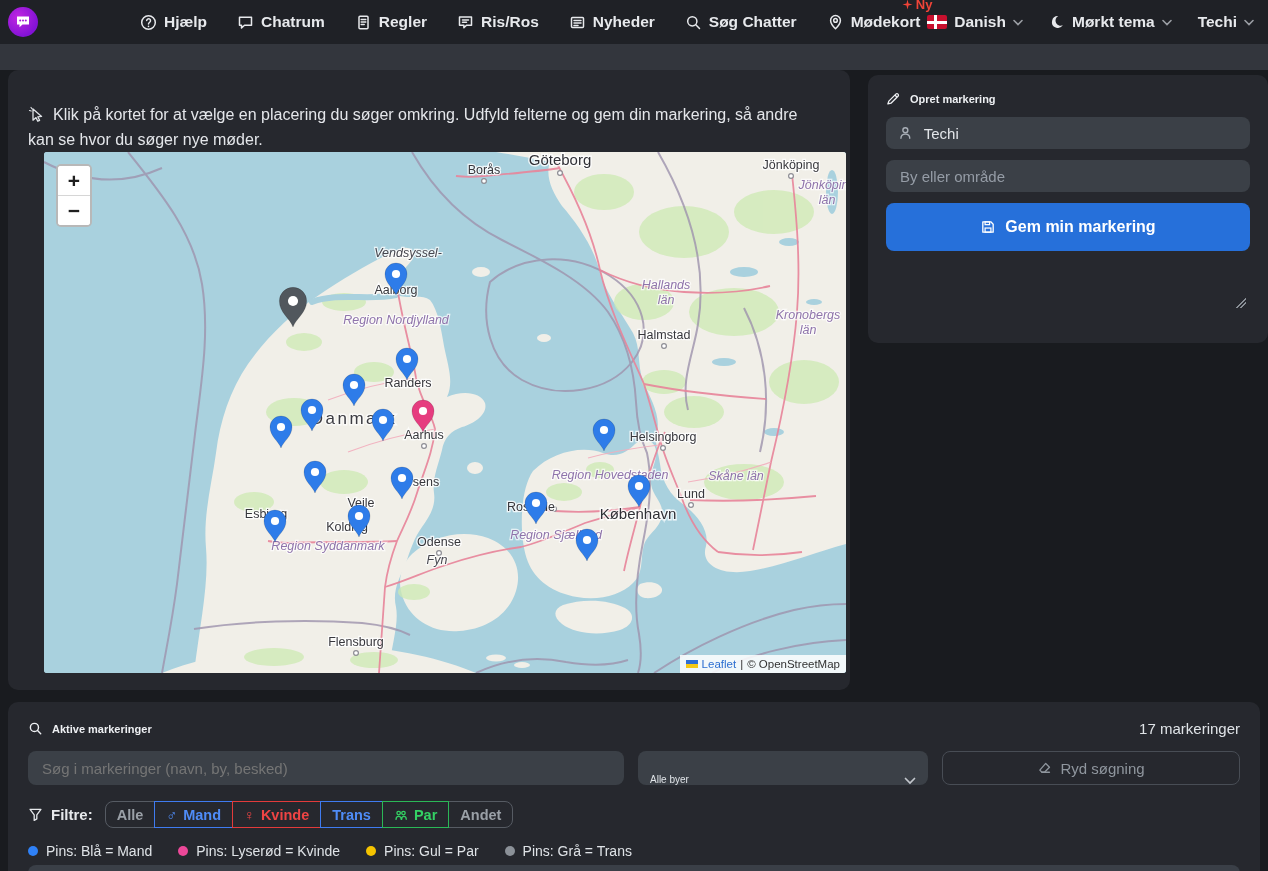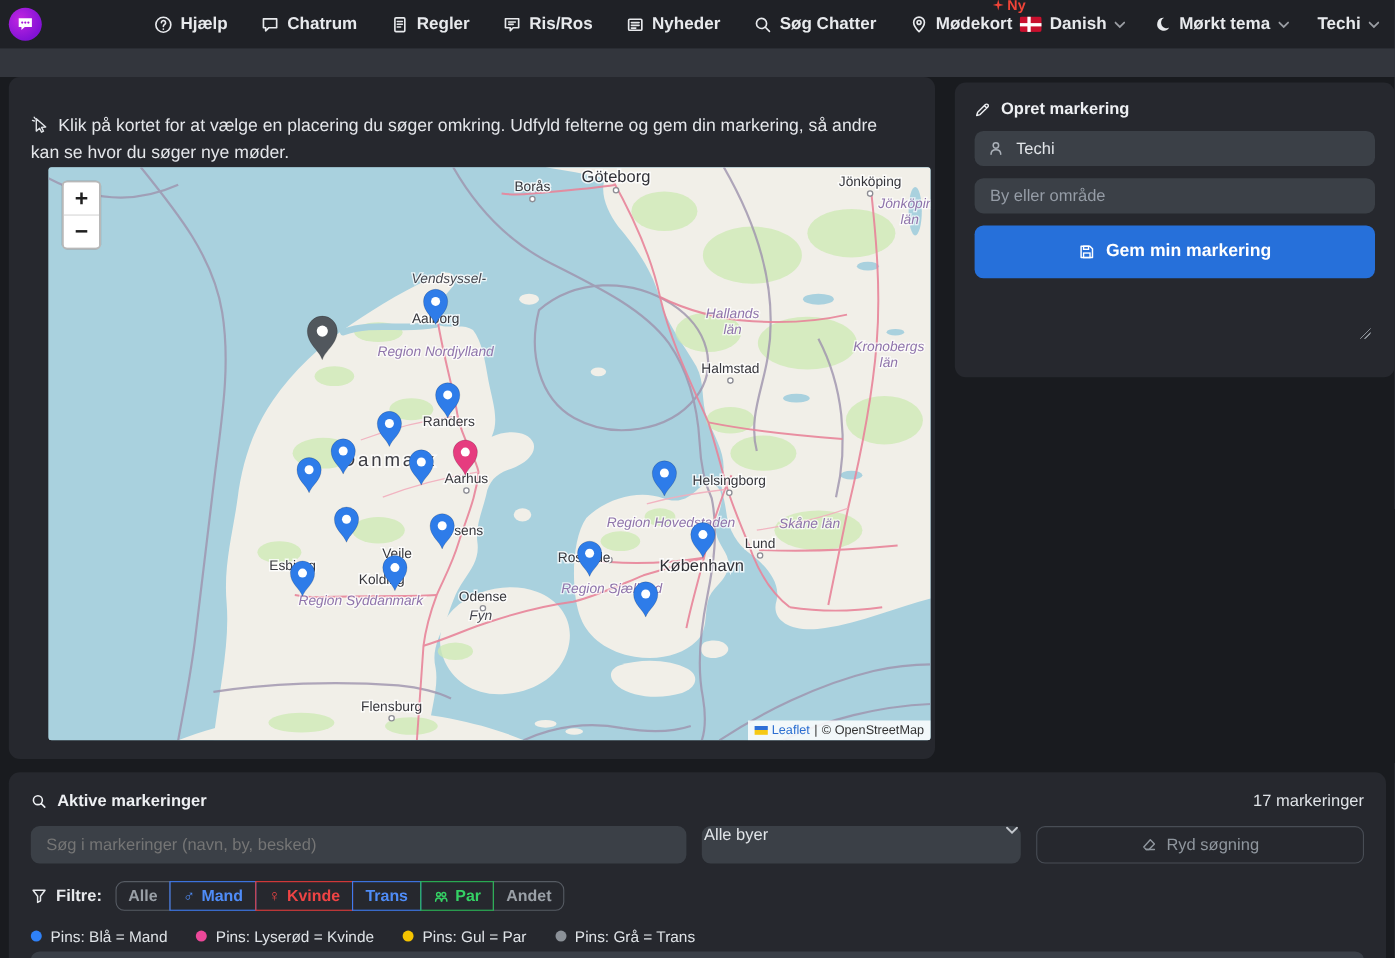--- a/index.html
+++ b/index.html
@@ -48,42 +48,42 @@
   .zoomctl{position:absolute;left:12px;top:12px;width:32px;background:#fff;border:2px solid rgba(0,0,0,.28);
            border-radius:5px;overflow:hidden;z-index:3;}
   .zoombtn{height:29px;display:flex;align-items:center;justify-content:center;font-size:21px;
            font-weight:700;color:#1f1f1f;cursor:pointer;background:#fff;}
   .zoombtn + .zoombtn{border-top:1px solid #d6d6d6;}
   .attrib{position:absolute;right:0;bottom:0;height:18px;background:rgba(255,255,255,.85);
           display:flex;align-items:center;gap:4px;padding:0 6px;font-size:11.5px;color:#333;z-index:3;}
   .attrib .lflt{color:#2d6fd1;}
   .uaflag{width:12px;height:8px;background:linear-gradient(#2f6fd6 50%,#f6c915 50%);display:inline-block;}
   
-  .panel-title{display:flex;align-items:center;gap:9px;color:#eef0f3;font-size:15px;font-weight:700;}
+  .panel-title{display:flex;align-items:center;gap:9px;color:#eef0f3;font-size:11px;font-weight:700;}
   .field{margin-top:11px;display:flex;align-items:center;gap:9px;background:#3b4047;border:none;
          border-radius:8px;height:32px;padding:0 12px;width:100%;box-sizing:border-box;}
   .field input{background:transparent;border:none;outline:none;color:#e2e5e9;font-size:15px;width:100%;
          font-family:inherit;}
   .field input::placeholder,textarea::placeholder{color:#959ca6;opacity:1;}
   textarea.msg{margin-top:11px;width:100%;height:72px;background:#3b4047;border:none;border-radius:8px;
          color:#e2e5e9;font-size:15px;padding:10px 12px;box-sizing:border-box;resize:none;font-family:inherit;}
   .resize-grip{position:absolute;right:22px;top:223px;width:10px;height:10px;pointer-events:none;
          background:linear-gradient(135deg,transparent 50%,#8a9097 50%,#8a9097 57%,transparent 57%,transparent 70%,#8a9097 70%,#8a9097 77%,transparent 77%);}
   .save-btn{margin-top:11px;width:100%;height:48px;background:#2670da;border:none;border-radius:8px;
          color:#fff;font-size:16px;font-weight:700;display:flex;align-items:center;justify-content:center;
          gap:9px;cursor:pointer;font-family:inherit;}
   
   .am-header{display:flex;align-items:center;justify-content:space-between;}
   .am-count{color:#dfe3e7;font-size:15px;font-weight:400;}
   .am-row{display:flex;align-items:center;gap:14px;margin-top:14px;}
   .search-box{flex:0 0 596px;display:flex;align-items:center;background:#3b4047;border-radius:8px;height:34px;
          padding:0 12px;box-sizing:border-box;}
   .search-box input{background:transparent;border:none;outline:none;color:#e2e5e9;font-size:15px;width:100%;font-family:inherit;}
-  .city-select{flex:0 0 290px;display:flex;align-items:flex-start;justify-content:space-between;background:#3b4047;
-         border-radius:8px;height:34px;padding:0 2px;box-sizing:border-box;color:#e0e4e8;font-size:15px;cursor:pointer;}
+  .city-select{flex:0 0 290px;display:flex;align-items:flex-end;justify-content:space-between;background:#3b4047;
+         border-radius:8px;height:34px;padding:0 12px;box-sizing:border-box;color:#e0e4e8;font-size:10px;cursor:pointer;}
   .clear-btn{flex:0 0 298px;height:34px;background:transparent;border:1px solid #484d55;border-radius:8px;
          color:#8f969e;font-size:15px;display:flex;align-items:center;justify-content:center;gap:8px;
          cursor:pointer;font-family:inherit;box-sizing:border-box;}
   .filter-row{display:flex;align-items:center;margin-top:16px;gap:0;}
   .filter-label{display:flex;align-items:center;gap:8px;color:#e7e9ec;font-size:15px;font-weight:600;margin-right:12px;}
   .fbtn{height:27px;padding:0 11px;background:transparent;border:1px solid #565b63;display:flex;align-items:center;
         gap:6px;font-size:14.5px;font-weight:600;cursor:pointer;margin-left:-1px;font-family:inherit;box-sizing:border-box;}
   .fbtn:first-of-type{border-radius:8px 0 0 8px;margin-left:0;}
   .fbtn:last-of-type{border-radius:0 8px 8px 0;}
   .f-muted{color:#9aa0a7;border-color:#565b63;}

